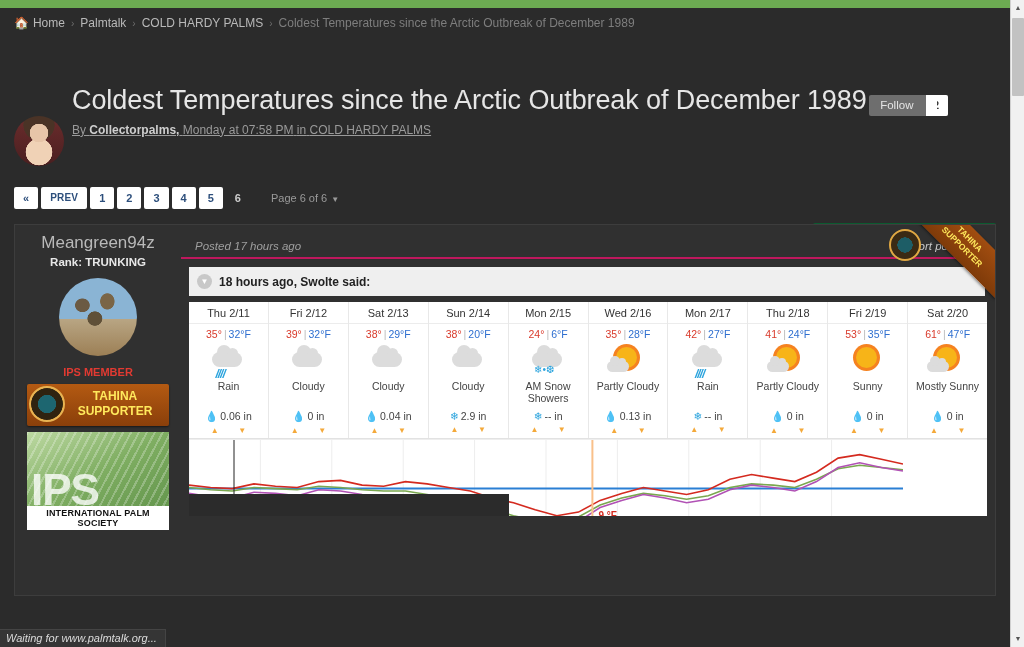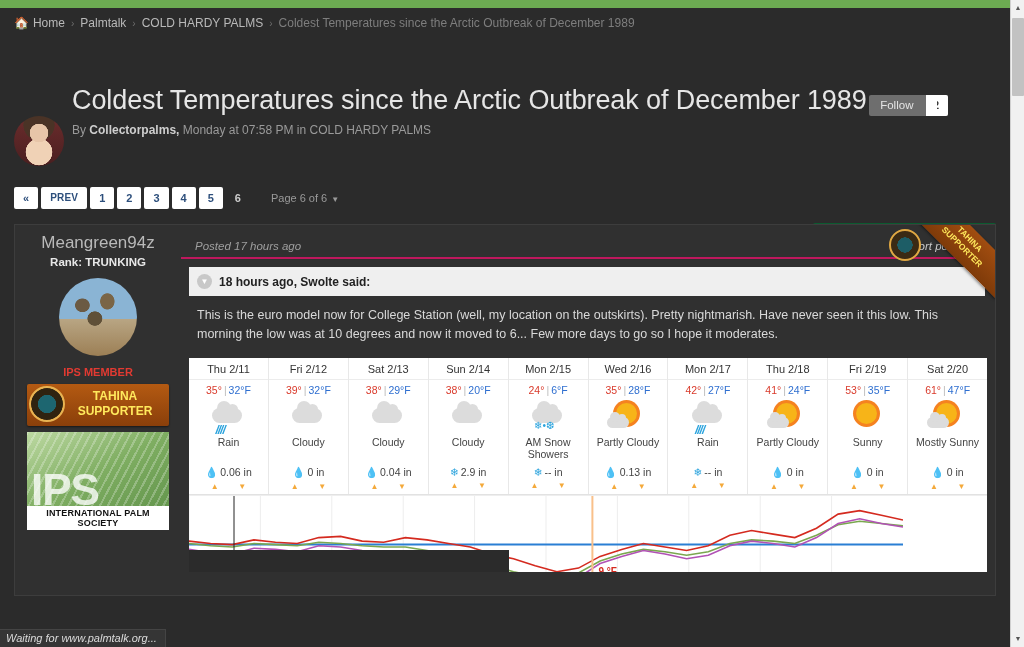--- a/index.html
+++ b/index.html
@@ -52,21 +52,21 @@
       radial-gradient(circle at 50% 34%, #e7c5a8 0 22%, transparent 23%),
       radial-gradient(circle at 50% 72%, #f0d2b6 0 30%, transparent 31%),
       radial-gradient(circle at 50% 18%, #4a3326 0 32%, transparent 33%),
       linear-gradient(#6b2c2c, #4a1f20);
     transform: translateY(-40px);
   }
   #topic-title {
     font-size:27px; font-weight:400; color:#e6e6e6; margin-left:58px;
     letter-spacing:-.1px; line-height:1.1;
   }
-  #topic-byline { margin-left:58px; margin-top:7px; font-size:12px; color:#9a9a9a; }
+  #topic-byline { margin-left:58px; margin-top:7px; font-size:12px; color:#9a9a9a;text-decoration:underline; }
   #topic-byline .b-strong { color:#cfcfcf; font-weight:bold; }
 
   #follow-button {
     position:absolute; right:62px; top:57px; display:flex; align-items:stretch;
     background:#6e6e6e; border-radius:2px; height:21px; overflow:hidden; cursor:pointer;
   }
   #follow-button .f-label { color:#e4e4e4; font-size:11.5px; padding:4px 11px 0 11px; }
   #follow-button .f-count {
     background:#fff; color:#333; font-size:10px; font-weight:bold;
     padding:5px 9px 0 7px; position:relative; margin-left:2px;
@@ -306,21 +306,20 @@
           <span id="report-post">Report post</span>
           <span id="share-icon">➚</span>
         </div>
       </div>
 
       <div id="quote">
         <div id="quote-head">
           <span id="quote-chevron">▼</span>
           <span>18 hours ago, Swolte said:</span>
         </div>
-        <div id="quote-text">This is the euro model now for College Station (well, my location on the outskirts). Pretty nightmarish. Have never seen it this low. This morning the low was at 10 degrees and now it moved to 6... Few more days to go so I hope it moderates.</div>
       </div>
 
       <div id="weather">
         <div id="wx-days">
   <div class="wx-day">
     <div class="wx-date">Thu 2/11</div>
     <div class="wx-temps">
       <span class="wx-hi">35°</span><span class="wx-sep">|</span><span class="wx-lo">32°F</span>
     </div>
     <div class="wx-icon">

